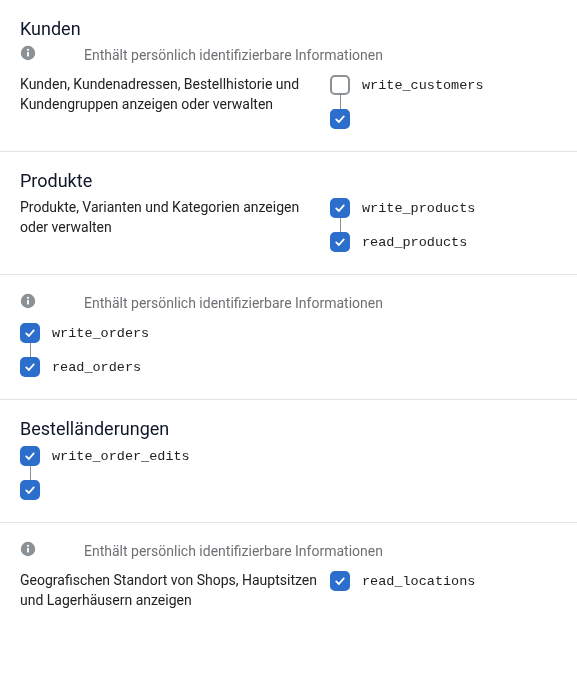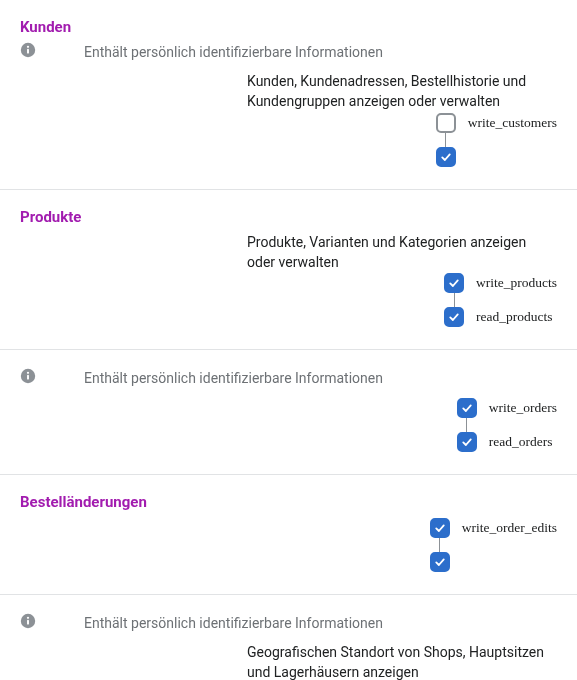--- a/index.html
+++ b/index.html
@@ -11,45 +11,44 @@
       color: #202223;
       background: #ffffff;
       width: 577px;
     }
     .section {
       padding: 18px 20px 22px 20px;
       border-bottom: 1px solid #e1e3e5;
     }
     .section:last-child { border-bottom: none; }
     .section-title {
-      font-weight: 700;
-      font-size: 15px;
-      color: #a21caf;
+      font-weight: 400;
+      font-size: 18px;
+      color: #0f172a;
       margin-bottom: 6px;
     }
     .pii-row {
       display: flex;
       align-items: center;
       gap: 6px;
       margin-bottom: 10px;
     }
     .pii-text {
       color: #6d7175;
       font-size: 14px;
       margin-left: 42px;
     }
     .info-icon {
       width: 16px;
       height: 16px;
       flex-shrink: 0;
     }
     .content-row {
       display: flex;
-      align-items: flex-end;
-      flex-direction: column;
+      align-items: flex-start;
     }
     .desc {
       width: 310px;
       color: #202223;
       font-size: 14px;
       line-height: 1.45;
       padding-right: 10px;
     }
     .perms {
       display: flex;
@@ -67,21 +66,21 @@
       height: 14px;
       display: flex;
       justify-content: center;
     }
     .connector-line {
       width: 1px;
       height: 100%;
       background: #8c9196;
     }
     .perm-label {
-      font-family: Liberation Serif, serif;
+      font-family: Liberation Mono, monospace;
       font-size: 13.5px;
       color: #202223;
     }
     .checkbox {
       width: 20px;
       height: 20px;
       border-radius: 5px;
       display: flex;
       align-items: center;
       justify-content: center;

